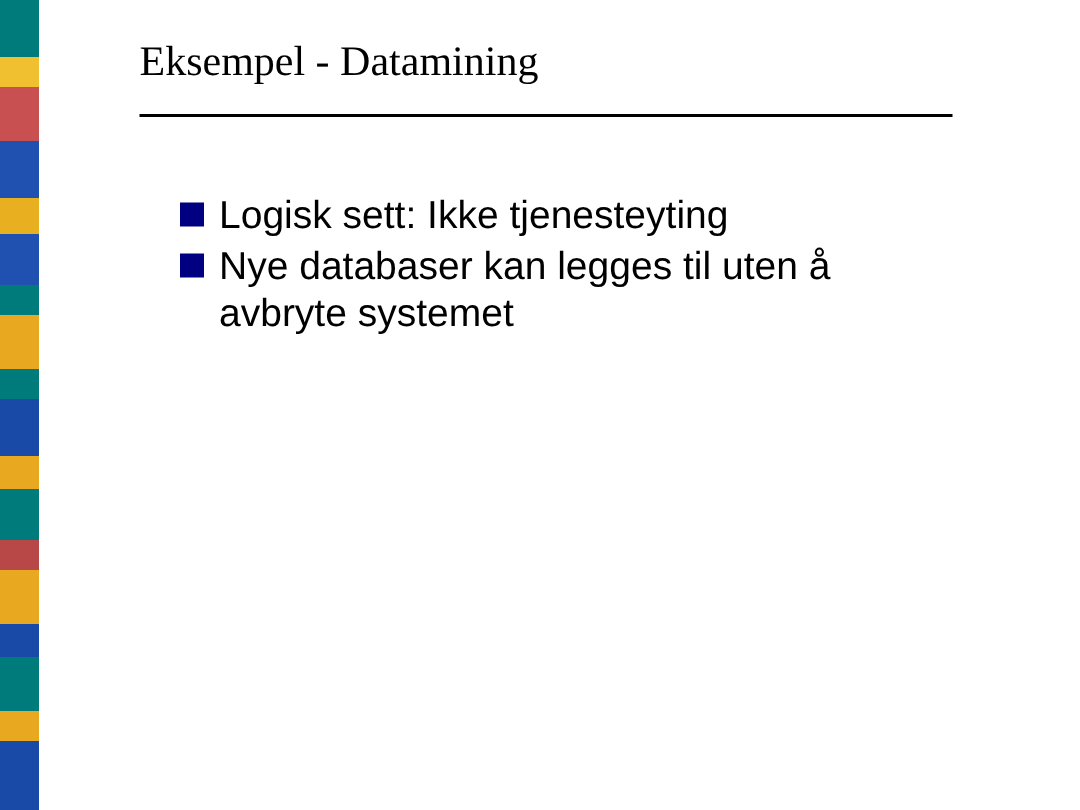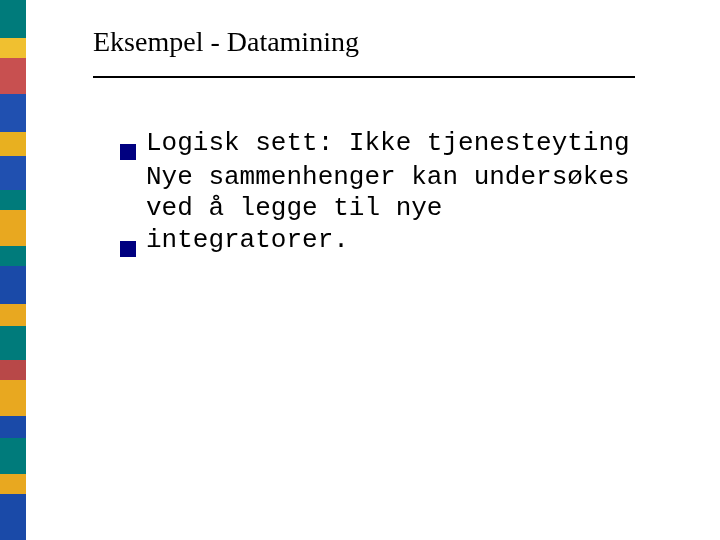--- a/index.html
+++ b/index.html
@@ -39,23 +39,22 @@
     background: #000;
   }
   .content {
     position: absolute;
     left: 120px;
     top: 128px;
     width: 520px;
   }
   .bullet-row {
     display: flex;
-    align-items: flex-end;
+    align-items: flex-start;
     margin-bottom: 2px;
-    font-family: Liberation Mono, monospace;
   }
   .bullet {
     width: 16px;
     height: 16px;
     background: #000080;
     flex: 0 0 16px;
     margin-top: 7px;
     margin-right: 10px;
   }
   .bullet-text {
@@ -90,15 +89,15 @@
 <div class="title">Eksempel - Datamining</div>
 <div class="underline"></div>
 
 <div class="content">
   <div class="bullet-row">
     <span class="bullet"></span>
     <span class="bullet-text">Logisk sett: Ikke tjenesteyting</span>
   </div>
   <div class="bullet-row">
     <span class="bullet"></span>
-    <span class="bullet-text">Nye sammenhenger kan undersøkes ved å legge til nye integratorer.</span>
+    <span class="bullet-text">Nye databaser kan legges til uten å avbryte systemet</span>
   </div>
 </div>
 
 </body></html>

